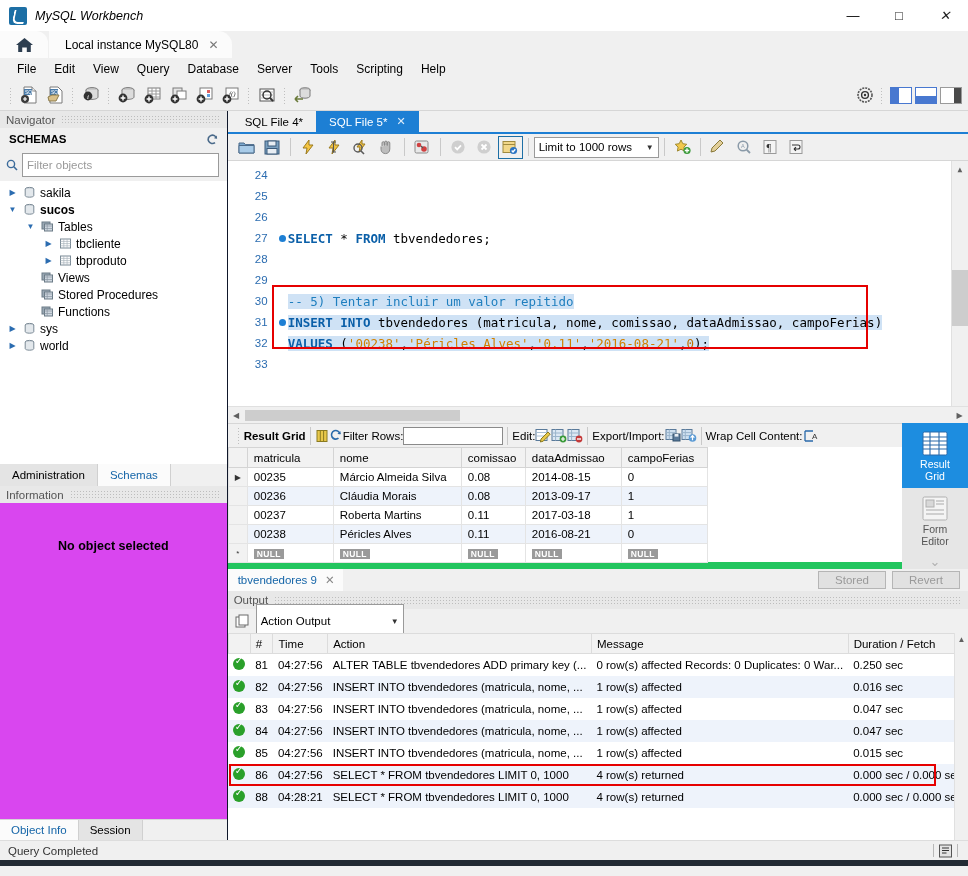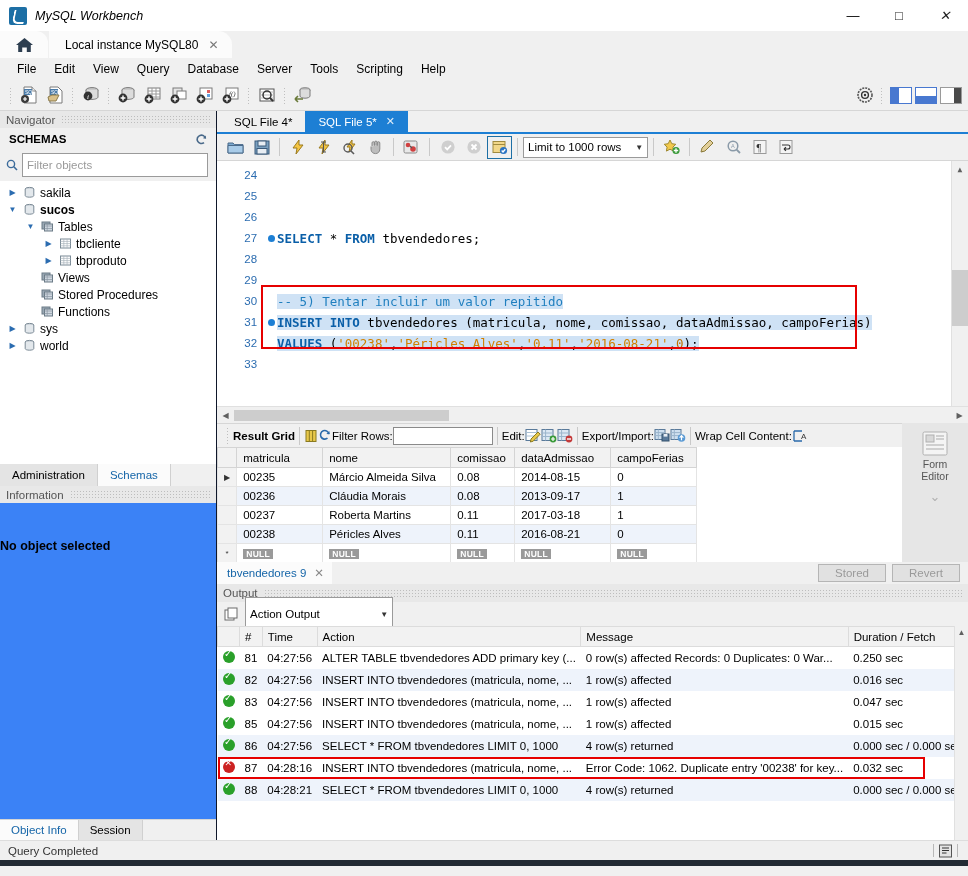--- a/index.html
+++ b/index.html
@@ -69,21 +69,21 @@
   .tree { flex:1; background:#fff; overflow:hidden; padding-top:3px; font-size:12px; }
   .node { display:flex; align-items:center; height:17px; gap:4px; }
   .arrow { width:13px; text-align:center; color:#2b6cb0; font-size:8px; }
   .node-label { font-size:12px; }
   .node-label.bold { font-weight:bold; }
 
   .lpanel-tabs { height:22px; background:#f0f0f0; display:flex; align-items:stretch; }
   .lptab { padding:0 12px; display:flex; align-items:center; font-size:11.5px; background:#e4e4e4;
      border-right:1px solid #d0d0d0; }
   .lptab.active { background:#fbfbfb; color:#1565a8; }
-  .info-body { flex:1; background:#3b82f6; display:flex; padding-top:36px; }
+  .info-body { flex:1; background:#d946ef; display:flex; justify-content:center; padding-top:36px; }
   .info-text { font-weight:bold; font-size:12.5px; }
   .obj-tabs { height:21px; background:#f0f0f0; display:flex; align-items:stretch; border-top:1px solid #d6d6d6;}
   .obj-tab { padding:0 11px; display:flex; align-items:center; font-size:11.5px; background:#e4e4e4;
      border-right:1px solid #d0d0d0; }
   .obj-tab.active { background:#fbfbfb; color:#1565a8; }
 
   
   .edtabs { height:21px; background:#f0f0f0; display:flex; align-items:stretch; padding-left:4px; }
   .edtab { padding:0 12px; display:flex; align-items:center; font-size:11.5px; background:#f0f0f0;
      border:1px solid transparent; }
@@ -723,20 +723,28 @@
                 <td><span class="nullchip">NULL</span></td>
                 <td><span class="nullchip">NULL</span></td>
                 <td><span class="nullchip">NULL</span></td>
               </tr>
             </tbody>
           </table>
         </div>
       </div>
 
       <div class="rside">
+        <div class="rs-item active">
+          <svg width="30" height="28" viewBox="0 0 30 28">
+            <rect x="3" y="2" width="24" height="23" rx="1.5" fill="#fff" stroke="#2a6aaa"></rect>
+            <path d="M3 7h24M3 11h24M3 15h24M3 19h24M10 2v23M19 2v23" stroke="#2a6aaa" stroke-width="1.1"></path>
+          </svg>
+          <span>Result</span>
+          <span>Grid</span>
+        </div>
         <div class="rs-item">
           <svg width="30" height="28" viewBox="0 0 30 28">
             <rect x="3" y="2" width="24" height="23" rx="1.5" fill="#f4f4f4" stroke="#b0b0b0"></rect>
             <rect x="6" y="5" width="8" height="7" fill="#d8d8d8" stroke="#b0b0b0"></rect>
             <path d="M16 6h8M16 9h8M6 15h18M6 19h18" stroke="#c2c2c2" stroke-width="1.4"></path>
           </svg>
           <span>Form</span>
           <span>Editor</span>
         </div>
         <div style="color:#b0b0b0;font-size:13px;margin-top:1px">⌄</div>
@@ -799,44 +807,44 @@
             <td>0.016 sec</td>
           </tr>
           <tr>
             <td style="text-align:center"><span class="ok-ico"></span></td>
             <td style="text-align:right">83</td>
             <td>04:27:56</td>
             <td>INSERT INTO tbvendedores (matricula, nome, ...</td>
             <td>1 row(s) affected</td>
             <td>0.047 sec</td>
           </tr>
+          <tr class="zebra">
+            <td style="text-align:center"><span class="ok-ico"></span></td>
+            <td style="text-align:right">84</td>
+            <td>04:27:56</td>
+            <td>INSERT INTO tbvendedores (matricula, nome, ...</td>
+            <td>1 row(s) affected</td>
+            <td>0.047 sec</td>
+          </tr>
           <tr>
             <td style="text-align:center"><span class="ok-ico"></span></td>
             <td style="text-align:right">85</td>
             <td>04:27:56</td>
             <td>INSERT INTO tbvendedores (matricula, nome, ...</td>
             <td>1 row(s) affected</td>
             <td>0.015 sec</td>
           </tr>
           <tr class="zebra">
             <td style="text-align:center"><span class="ok-ico"></span></td>
             <td style="text-align:right">86</td>
             <td>04:27:56</td>
             <td>SELECT * FROM tbvendedores LIMIT 0, 1000</td>
             <td>4 row(s) returned</td>
             <td>0.000 sec / 0.000 sec</td>
           </tr>
-          <tr>
-            <td style="text-align:center"><span class="err-ico"></span></td>
-            <td style="text-align:right">87</td>
-            <td>04:28:16</td>
-            <td>INSERT INTO tbvendedores (matricula, nome, ...</td>
-            <td>Error Code: 1062. Duplicate entry '00238' for key...</td>
-            <td>0.032 sec</td>
-          </tr>
           <tr class="zebra">
             <td style="text-align:center"><span class="ok-ico"></span></td>
             <td style="text-align:right">88</td>
             <td>04:28:21</td>
             <td>SELECT * FROM tbvendedores LIMIT 0, 1000</td>
             <td>4 row(s) returned</td>
             <td>0.000 sec / 0.000 sec</td>
           </tr>
         </tbody>
       </table>

